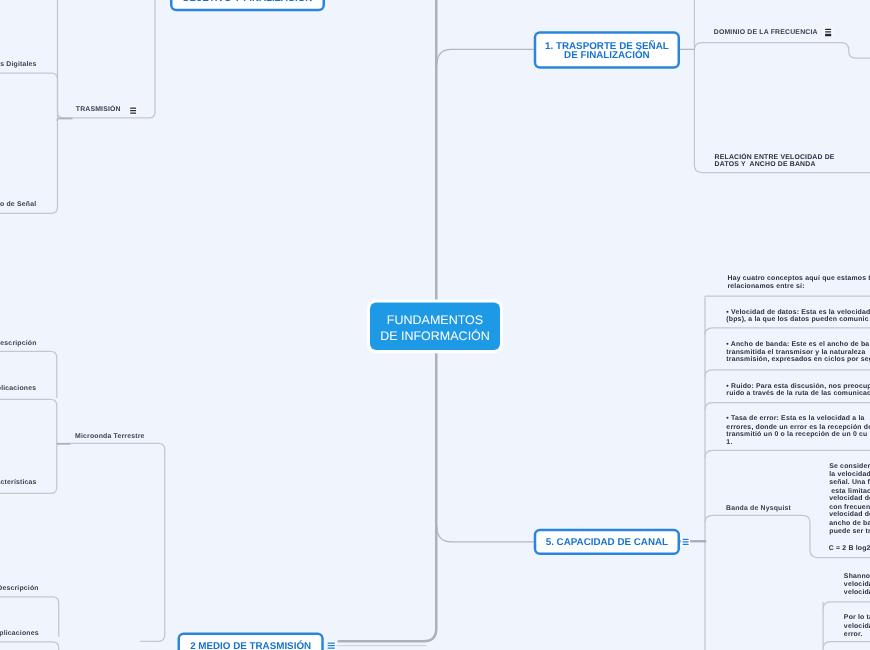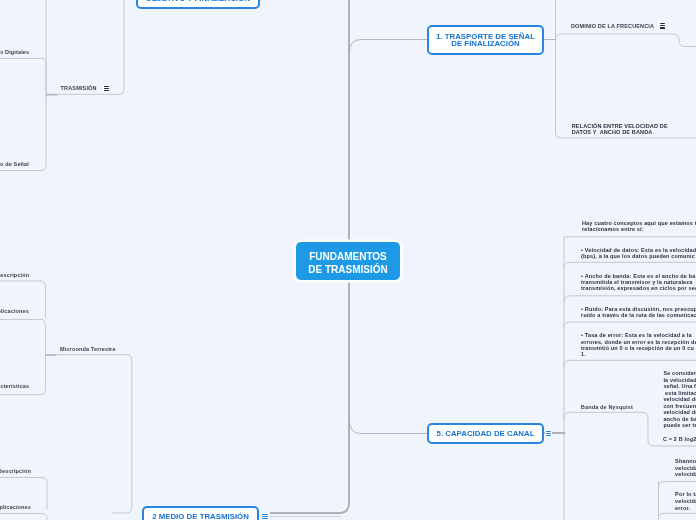--- a/index.html
+++ b/index.html
@@ -4,21 +4,21 @@
 <style>
   html,body{margin:0;padding:0;}
   body{width:696px;height:520px;overflow:hidden;background:#f0f4fd;
        font-family:"DejaVu Sans",sans-serif;-webkit-font-smoothing:antialiased;}
   #canvas{position:relative;width:696px;height:520px;overflow:hidden;}
   svg#links{position:absolute;left:0;top:0;width:696px;height:520px;pointer-events:none;}
   .node{position:absolute;box-sizing:border-box;}
 
   .central{background:#1e99e5;border-radius:5px;
            box-shadow:0 0 0 2.5px #ffffff;
-           color:#fff;font-weight:bold;font-size:10px;line-height:13px;
+           color:#fff;font-weight:normal;font-size:10px;line-height:13px;
            display:flex;align-items:center;justify-content:center;text-align:center;
            letter-spacing:0;font-family:"Liberation Sans",sans-serif;}
   .main{background:#fff;border:2px solid #2a85de;border-radius:5px;
         color:#1773d2;font-weight:bold;font-size:7.85px;line-height:7.5px;
         display:flex;align-items:center;justify-content:center;text-align:center;
         letter-spacing:0;white-space:nowrap;font-family:"Liberation Sans",sans-serif;}
   .lbl{position:absolute;font-size:5.5px;font-weight:bold;color:#3b4050;
        letter-spacing:.15px;line-height:7px;white-space:pre;
        font-family:"Liberation Sans",sans-serif;}
   .rlbl{text-align:right;}
@@ -86,21 +86,21 @@
     <g fill="none" stroke="#adb1b9" stroke-width="2" stroke-linecap="butt">
 
       <path d="M349,0 L349,243"></path>
       <path d="M349,279 L349,503 Q349,513 339,513 L270,513"></path>
     </g>
   </svg>
 
   <div class="node central" style="left:296px;top:242px;width:104px;height:38px;">
     <div style="padding-top:3px">
       <div>FUNDAMENTOS</div>
-      <div>DE TRASMISIÓN</div>
+      <div>DE INFORMACIÓN</div>
     </div>
   </div>
 
   <div class="node main" style="left:135.6px;top:-11px;width:124.3px;height:19.5px;">
     <div>OBJETIVO Y FINALIZACIÓN</div>
   </div>
 
   <div class="node main" style="left:427px;top:25px;width:117px;height:30px;">
     <div>
       <div>1. TRASPORTE DE SEÑAL</div>

